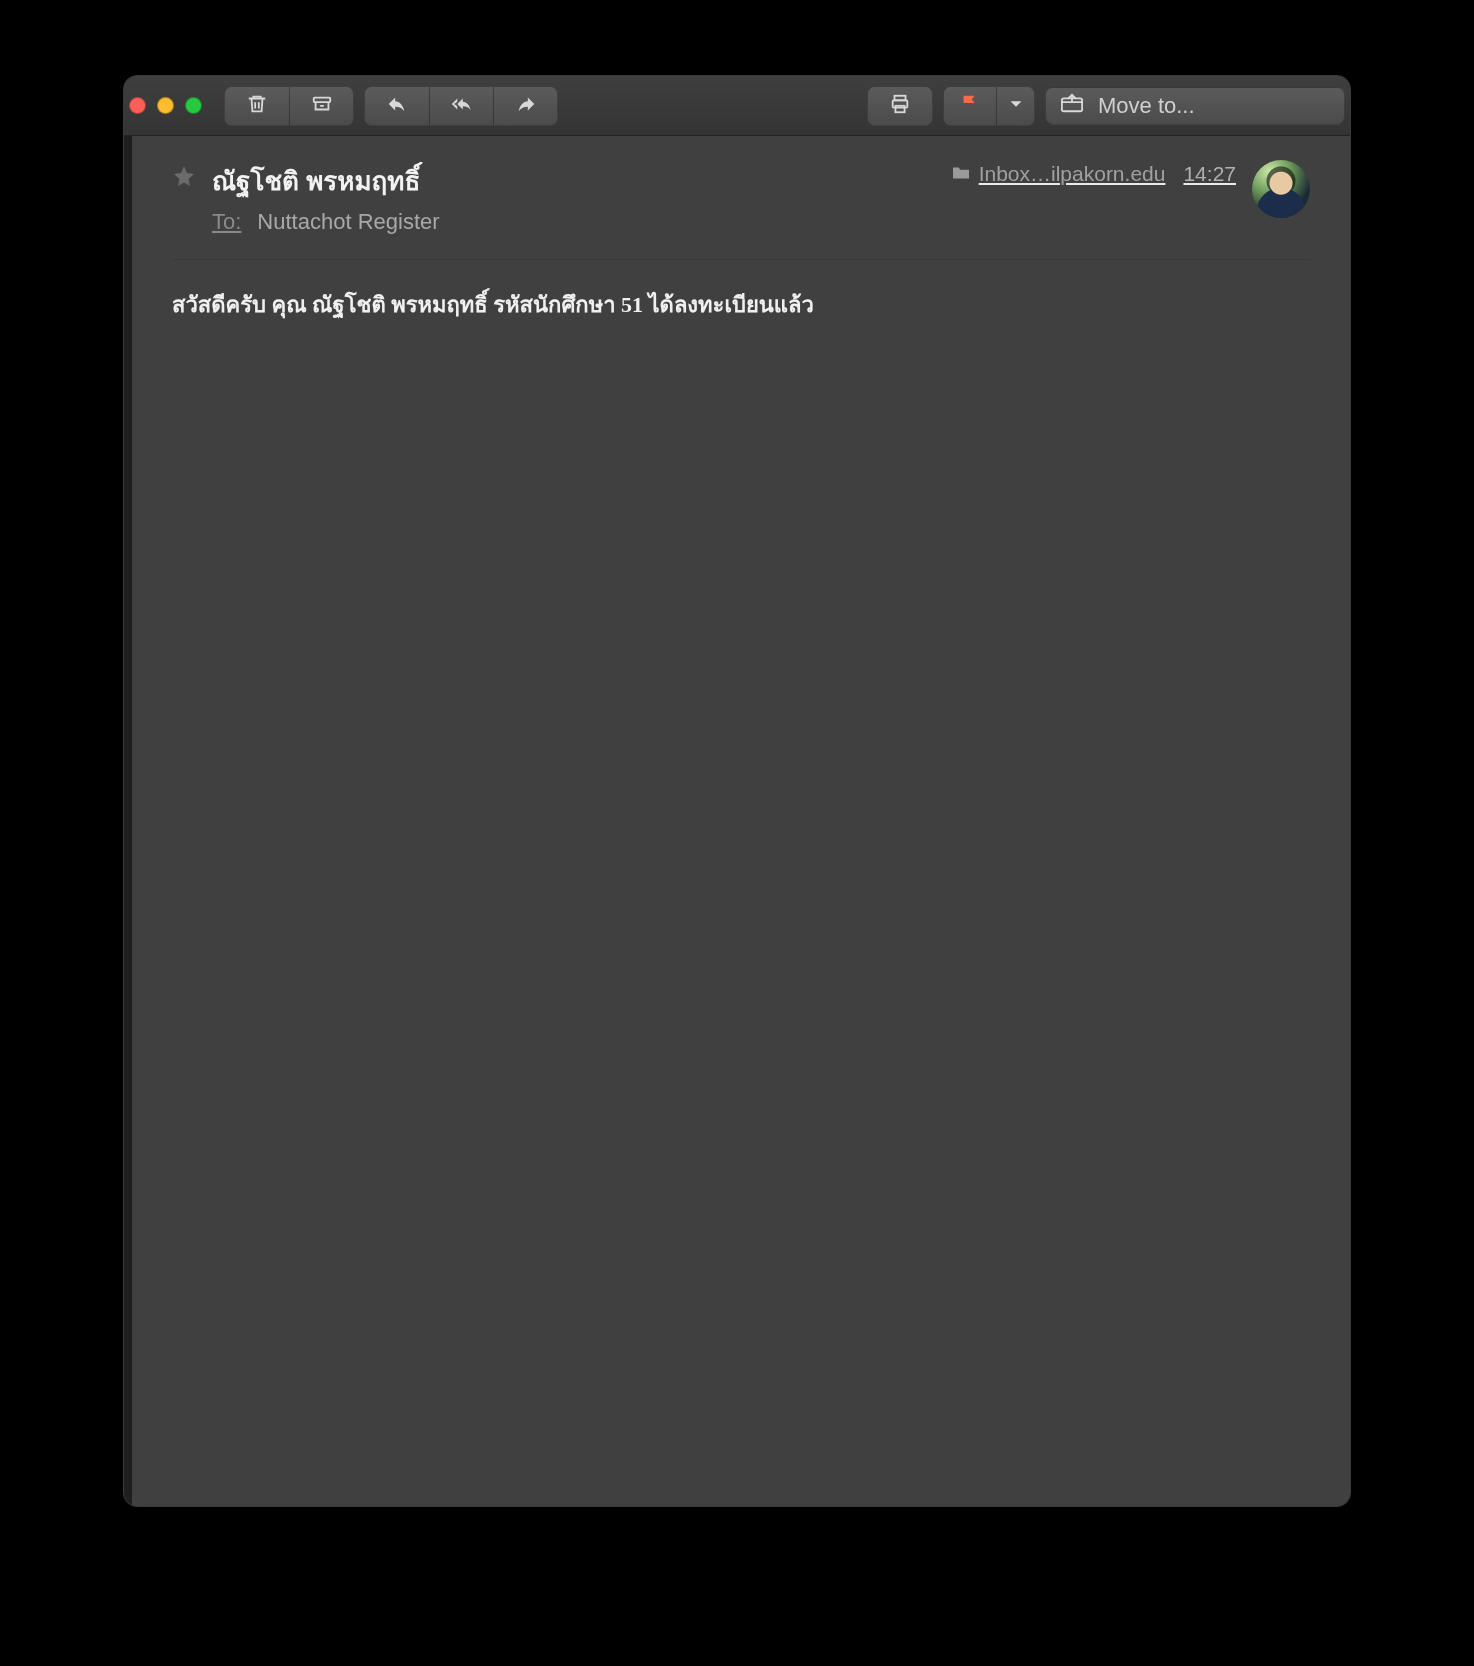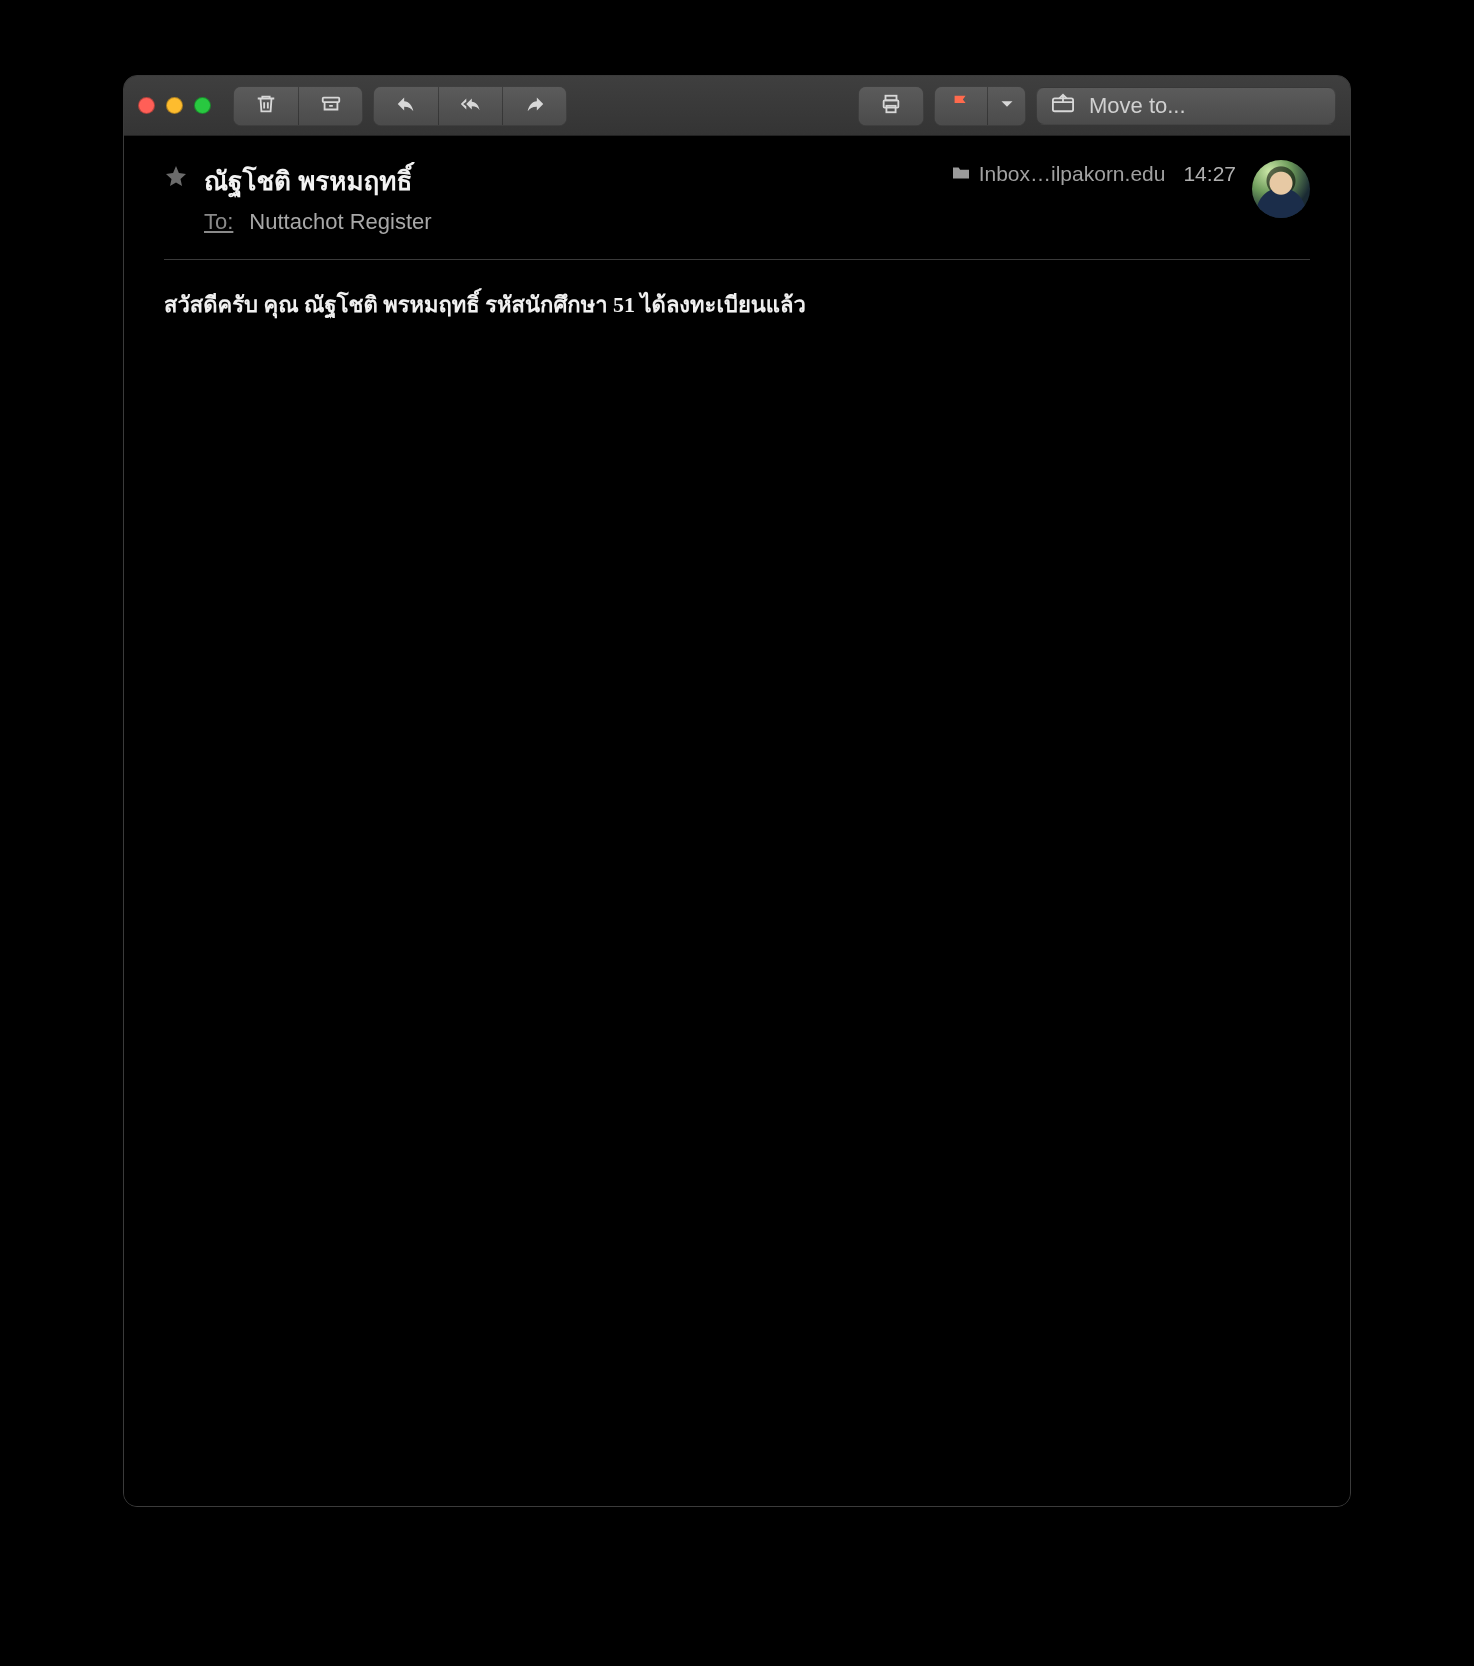--- a/index.html
+++ b/index.html
@@ -23,21 +23,21 @@
       display: flex;
       flex-direction: column;
       overflow: hidden;
     }
     .toolbar {
       height: 60px;
       background: linear-gradient(#3f3f3f, #343434);
       border-bottom: 1px solid #222;
       display: flex;
       align-items: center;
-      padding: 0 14px;
+      padding: 0 5px;
       gap: 10px;
     }
     .traffic {
       display: flex;
       gap: 11px;
       margin-right: 12px;
     }
     .traffic-dot {
       width: 17px; height: 17px; border-radius: 50%;
       border: 1px solid rgba(0,0,0,0.3);
@@ -78,24 +78,25 @@
       padding: 0 18px 0 14px;
       gap: 14px;
       color: #d0d0d0;
       font-size: 22px;
       cursor: pointer;
       min-width: 300px;
     }
     .move-btn svg { width: 24px; height: 22px; color: #d8d8d8; }
     .content {
       flex: 1;
-      background: #000000;
+      background: #404040;
       padding: 24px 40px 0 40px;
       color: #eaeaea;
       position: relative;
+      margin-left: 8px;
     }
     .header-row {
       display: flex;
       align-items: flex-start;
       gap: 16px;
     }
     .star {
       width: 24px; height: 24px;
       color: #6b6b6b;
       flex-shrink: 0;
@@ -121,20 +122,21 @@
       gap: 16px;
     }
     .to-label { color: #8a8a8a; text-decoration: underline; }
     .to-value { color: #a8a8a8; }
     .meta {
       display: flex;
       align-items: center;
       gap: 18px;
       flex-shrink: 0;
       margin-top: 2px;
+      text-decoration: underline;
     }
     .folder-tag {
       display: flex;
       align-items: center;
       gap: 8px;
       color: #a0a0a0;
       font-size: 21px;
     }
     .folder-tag svg { width: 20px; height: 16px; color: #9a9a9a; }
     .time { color: #b0b0b0; font-size: 21px; }

